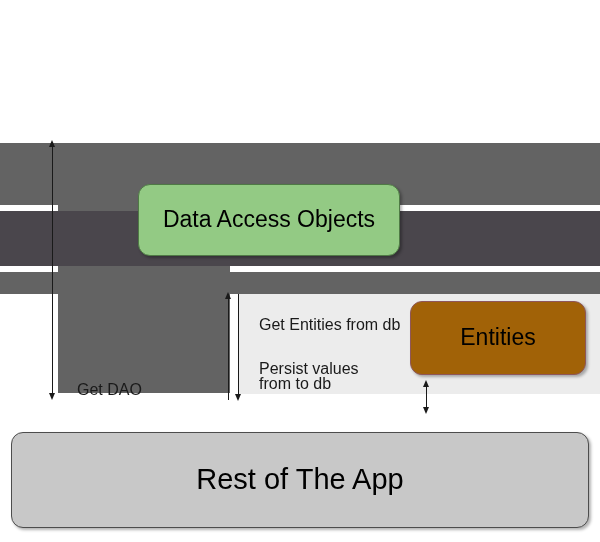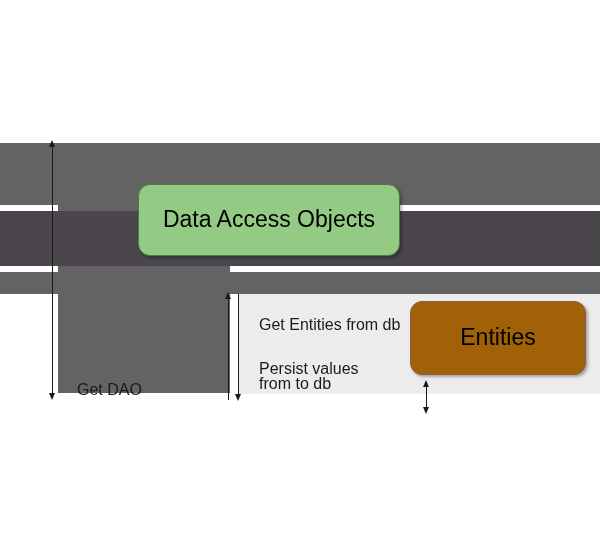--- a/index.html
+++ b/index.html
@@ -129,20 +129,23 @@
 
 
   <div class="node" id="node-dao">
     <span class="node-label">Data Access Objects</span>
   </div>
 
   <div class="node" id="node-entities">
     <span class="node-label">Entities</span>
   </div>
 
+  <div class="node" id="node-rest-of-app">
+    <span class="node-label">Rest of The App</span>
+  </div>
 
   <div class="vline" style="left:52px; top:144px; height:253px;"></div>
   <div class="arrow-head arrow-up" style="left:49px; top:140px;"></div>
   <div class="arrow-head arrow-down" style="left:49px; top:393px;"></div>
   <div class="edge-label" style="left:70px; top:379px;margin-left:7px;">Get DAO</div>
 
   <div class="vline" style="left:228px; top:297px; height:103px;"></div>
   <div class="arrow-head arrow-up" style="left:225px; top:292px;"></div>
   <div class="edge-label" style="left:259px; top:314px;">Get Entities from db</div>
 

